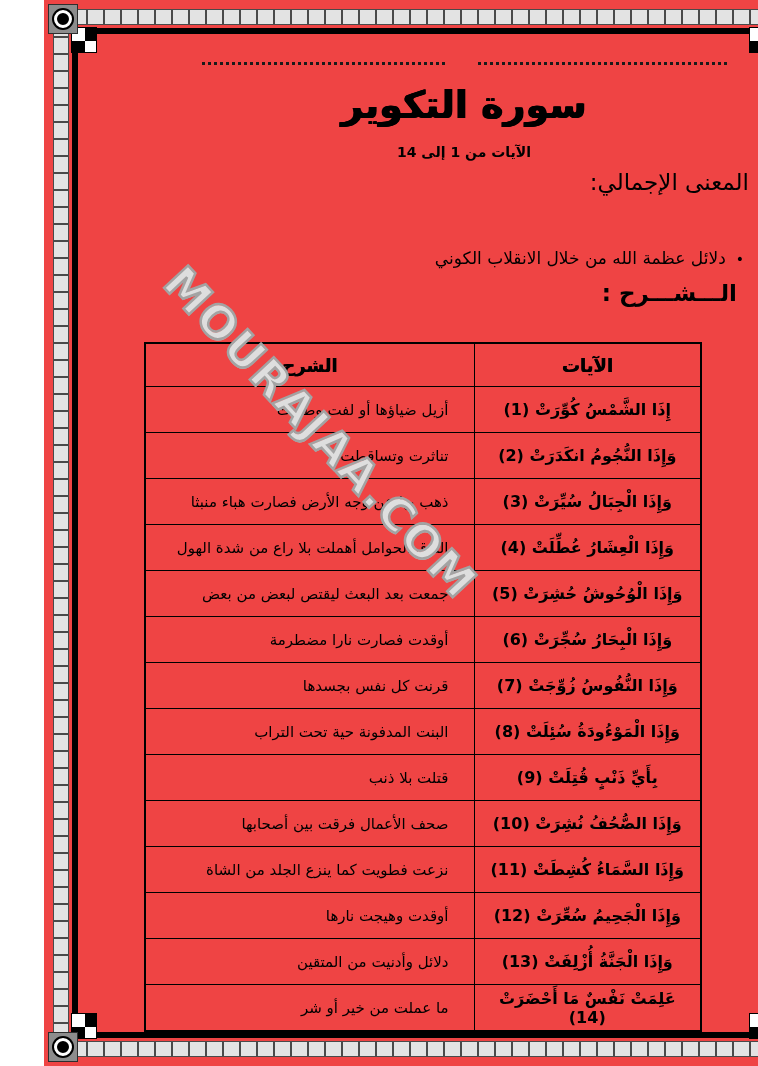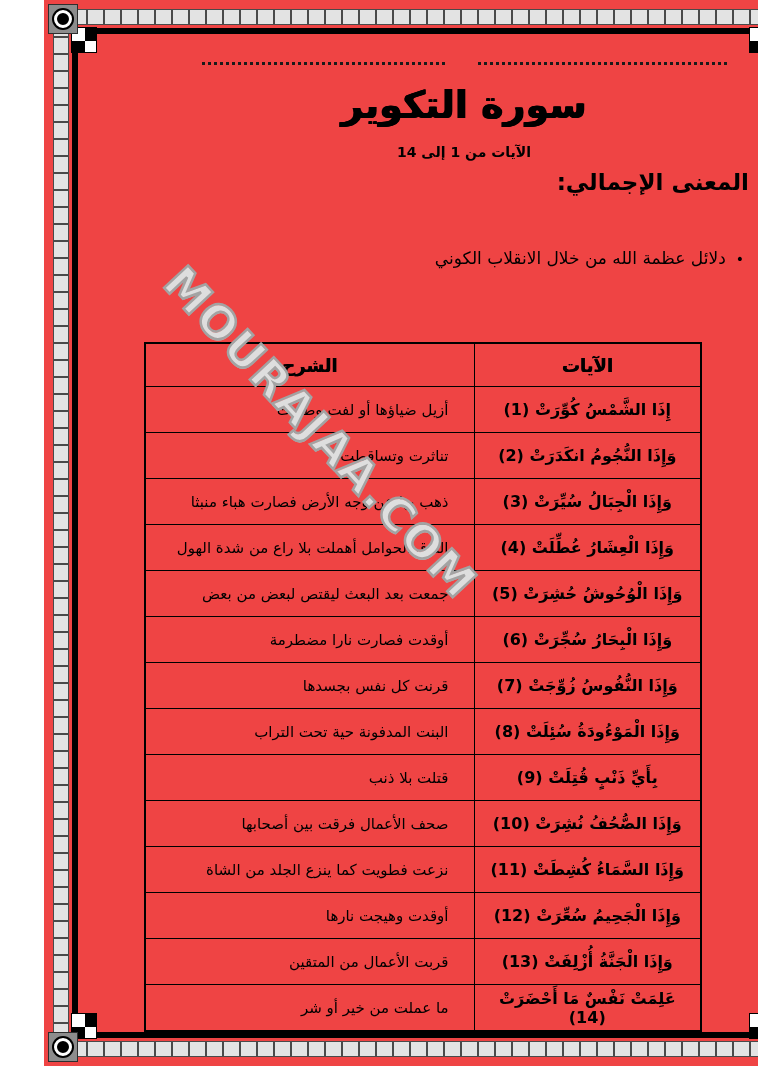--- a/index.html
+++ b/index.html
@@ -42,21 +42,21 @@
   .dotted-right { left:434px; top:62px; width:250px; }
 
   .title { position:absolute; left:120px; width:600px; top:82px; text-align:center;
            direction:rtl; font-size:38px; font-weight:bold;
            font-family:"DejaVu Serif","DejaVu Sans",serif;
            text-shadow:0.6px 0 0 #000, -0.6px 0 0 #000; z-index:5; }
   .subtitle { position:absolute; left:120px; width:600px; top:144px; text-align:center;
               direction:rtl; font-size:14px; font-weight:bold; z-index:5; }
 
   .h-meaning { position:absolute; right:53px; top:169px; direction:rtl;
-               font-size:23px; font-weight:bold; z-index:5; }
+               font-size:23px; font-weight:normal; z-index:5; }
   .bullet-row { position:absolute; right:58px; top:248px; direction:rtl;
                 font-size:17px; z-index:5; }
   .bullet-row .dot { display:inline-block; margin-left:10px; font-size:14px; vertical-align:middle; }
   .h-sharh { position:absolute; right:65px; top:280px; direction:rtl;
              font-size:23px; font-weight:bold; z-index:5; }
 
   .watermark { position:absolute; left:148px; top:256px; transform:rotate(47deg);
                transform-origin:0 0; z-index:7; pointer-events:none; white-space:nowrap;
                font-size:45px; font-weight:bold; letter-spacing:2px;
                color:rgba(255,255,255,0.55); -webkit-text-stroke:2.5px #a3a3a3;
@@ -109,20 +109,21 @@
 
   <div class="title">سورة التكوير</div>
   <div class="subtitle">الآيات من 1 إلى 14</div>
 
   <div class="h-meaning">المعنى الإجمالي:</div>
 
   <div class="bullet-row">
     <span class="dot">•</span><span>دلائل عظمة الله من خلال الانقلاب الكوني</span>
   </div>
 
+  <div class="h-sharh">الـــشـــرح :</div>
 
   <div class="watermark">MOURAJAA.COM</div>
 
   <table class="verses-table">
     <colgroup>
       <col style="width:227px">
       <col style="width:329px">
     </colgroup>
     <thead>
       <tr>
@@ -186,21 +187,21 @@
     <td class="explanation-cell">نزعت فطويت كما ينزع الجلد من الشاة</td>
   </tr>
 
   <tr>
     <td class="verse-cell">وَإِذَا الْجَحِيمُ سُعِّرَتْ (12)</td>
     <td class="explanation-cell">أوقدت وهيجت نارها</td>
   </tr>
 
   <tr>
     <td class="verse-cell">وَإِذَا الْجَنَّةُ أُزْلِفَتْ (13)</td>
-    <td class="explanation-cell">قربت الأعمال من المتقين</td>
+    <td class="explanation-cell">دلائل وأدنيت من المتقين</td>
   </tr>
 
   <tr>
     <td class="verse-cell">عَلِمَتْ نَفْسٌ مَا أَحْضَرَتْ (14)</td>
     <td class="explanation-cell">ما عملت من خير أو شر</td>
   </tr>
 </tbody>
   </table>
 
 </div>

